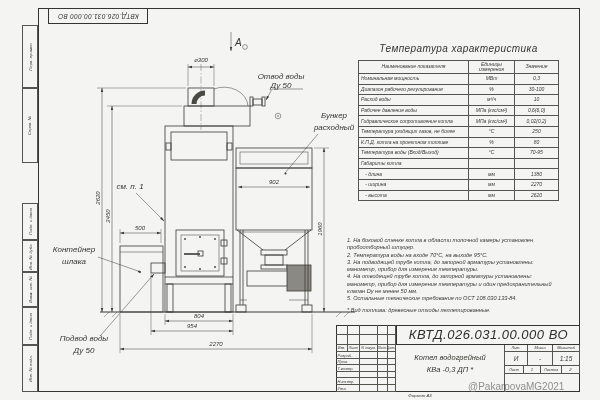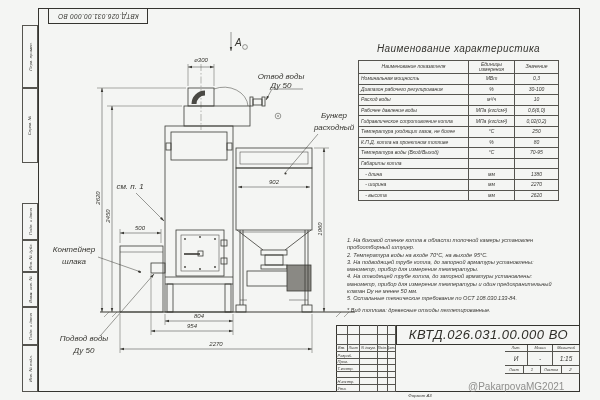--- a/index.html
+++ b/index.html
@@ -216,21 +216,21 @@
       <text class="lbl" x="74" y="252" text-anchor="middle">Контейнер</text>
       <text class="lbl" x="74" y="264" text-anchor="middle">шлака</text>
       <polyline class="d" points="98,257 138,271"></polyline>
         <circle class="sf" cx="139" cy="271.5" r="1.1"></circle>
       <text class="lbl" x="84" y="341" text-anchor="middle">Подвод воды</text>
       <text class="lbl" x="84" y="353" text-anchor="middle">Ду 50</text>
       <line class="d" x1="101" y1="335" x2="154" y2="274" marker-end="url(#ar)"></line>
     </g>
   </svg>
 
-  <div id="spec-title">Наименование характеристика</div>
+  <div id="spec-title">Температура характеристика</div>
   <table id="spec">
     <colgroup>
         <col style="width:55%">
         <col style="width:23%">
         <col style="width:22%">
       </colgroup>
     <tbody>
         <tr>
       <th>Наименование показателя</th>
       <th>Единицы измерения</th>
@@ -347,20 +347,24 @@
   <div class="tb" style="left:360px;top:378px;width:18px;height:7px"></div>
   <div class="tb" style="left:378px;top:378px;width:10px;height:7px"></div>
   <div class="tb" style="left:388px;top:378px;width:8px;height:7px"></div>
   <div class="tb lft" style="left:336px;top:385px;width:24px;height:7px;font-size:4px">Утв.</div>
   <div class="tb" style="left:360px;top:385px;width:18px;height:7px"></div>
   <div class="tb" style="left:378px;top:385px;width:10px;height:7px"></div>
   <div class="tb" style="left:388px;top:385px;width:8px;height:7px"></div>
 
   <div id="docnum">КВТД.026.031.00.000 ВО</div>
 
+  <div id="product">
+    <span>Котел водогрейный</span>
+    <span>КВа -0,3 ДП *</span>
+  </div>
 
   <div class="tb" style="left:505px;top:345px;width:23px;height:7px;font-size:3.8px">Лит.</div>
   <div class="tb" style="left:528px;top:345px;width:25px;height:7px;font-size:3.8px">Масса</div>
   <div class="tb" style="left:553px;top:345px;width:27px;height:7px;font-size:3.8px">Масштаб</div>
   <div class="tb" style="left:505px;top:352px;width:23px;height:14px;font-size:6.5px">И</div>
   <div class="tb" style="left:528px;top:352px;width:25px;height:14px;font-size:6.5px">-</div>
   <div class="tb" style="left:553px;top:352px;width:27px;height:14px;font-size:6.5px">1:15</div>
   <div class="tb" style="left:505px;top:366px;width:19px;height:8px;font-size:3.8px">Лист</div>
   <div class="tb" style="left:524px;top:366px;width:17px;height:8px;font-size:4.2px">1</div>
   <div class="tb" style="left:541px;top:366px;width:21px;height:8px;font-size:3.8px">Листов</div>

